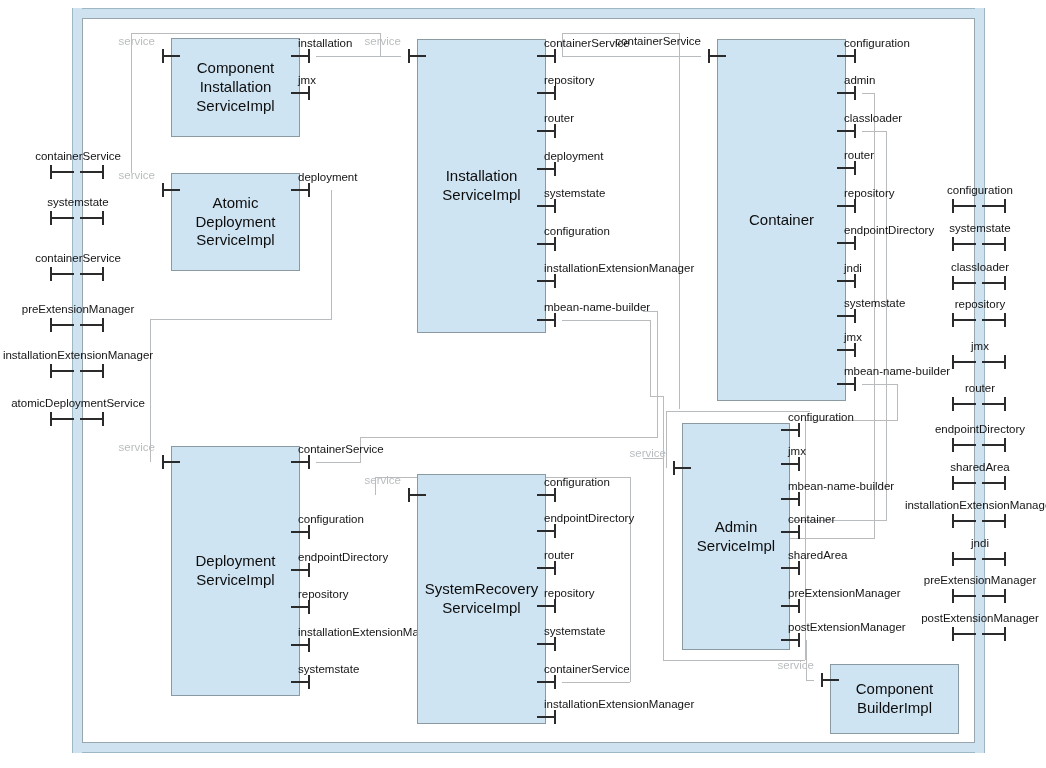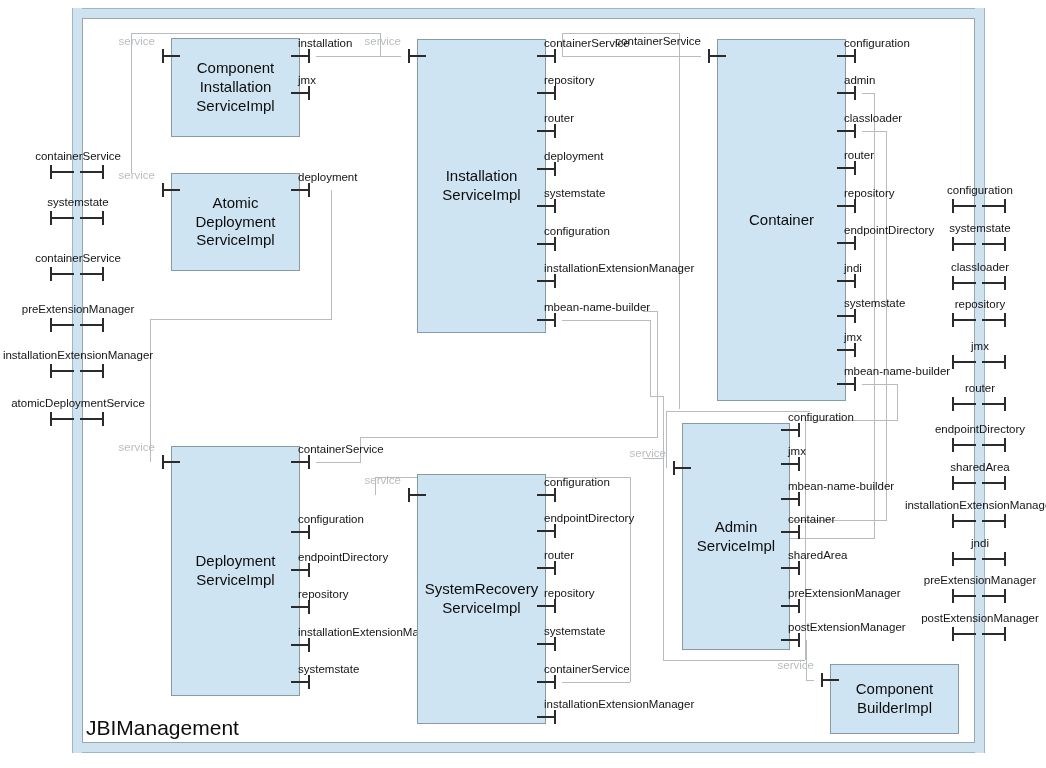--- a/index.html
+++ b/index.html
@@ -495,14 +495,13 @@
       <div class="plabel c" style="left: 980px; top: 575px;">preExtensionManager</div>
       <div class="port" style="left: 952px; top: 627px; width: 54px; height: 14px;">
         <div class="stem" style="left: 0px; top: 6px; width: 24px; height: 1.5px;"></div>
         <div class="bar" style="left: 0px; top: 0px; width: 1.5px; height: 14px;"></div>
         <div class="stem" style="left: 30px; top: 6px; width: 24px; height: 1.5px;"></div>
         <div class="bar" style="left: 52px; top: 0px; width: 1.5px; height: 14px;"></div>
       </div>
       <div class="plabel c" style="left: 980px; top: 613px;">postExtensionManager</div>
     </div>
 
-  <div class="pkg-name" style="left:86px;top:716px;">JBIManagement</div>
 </div>
 
 </body></html>

